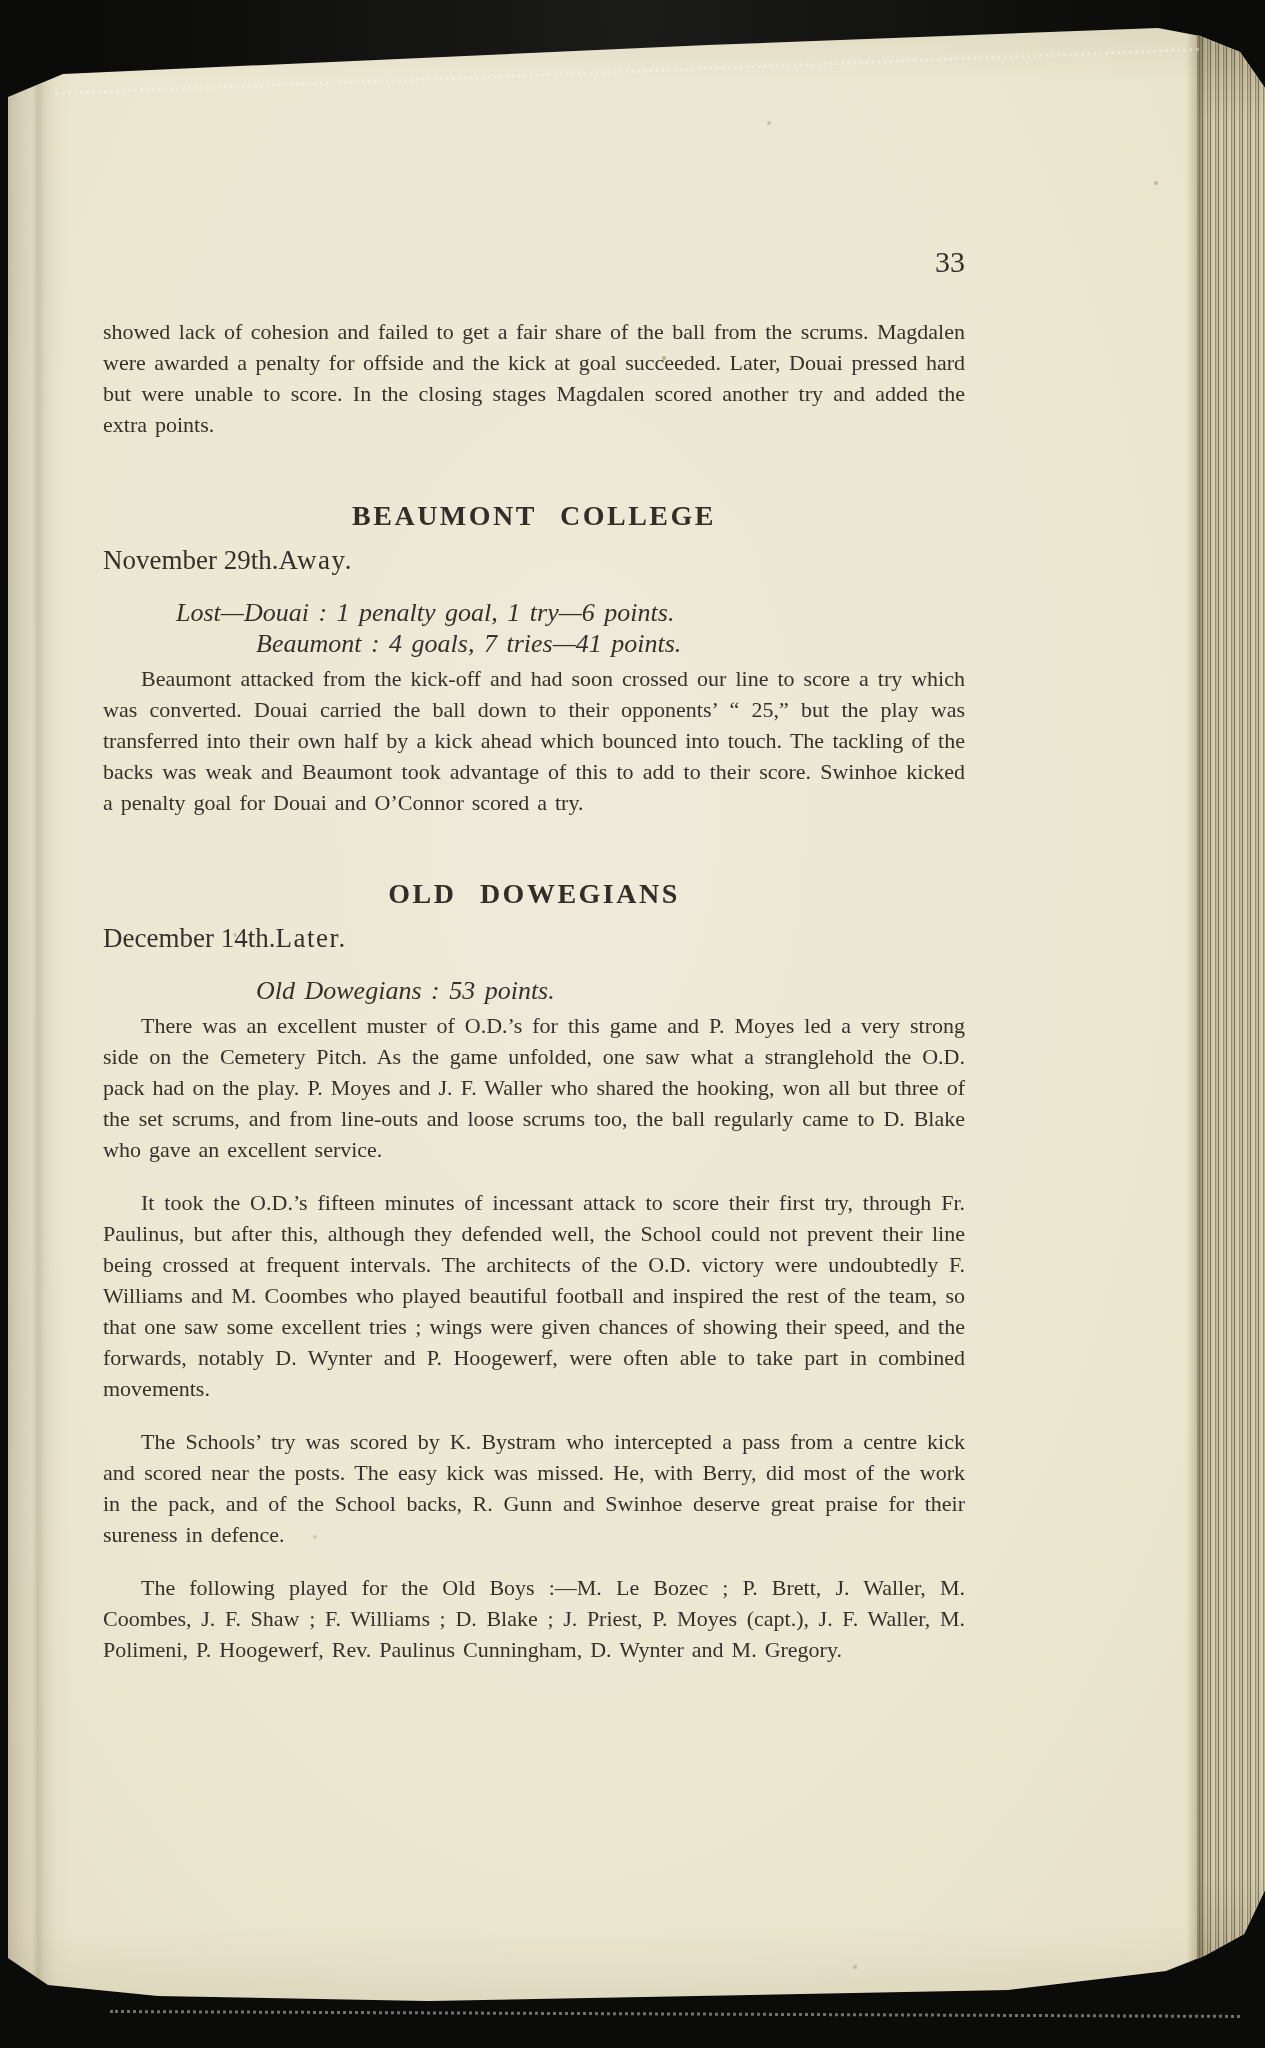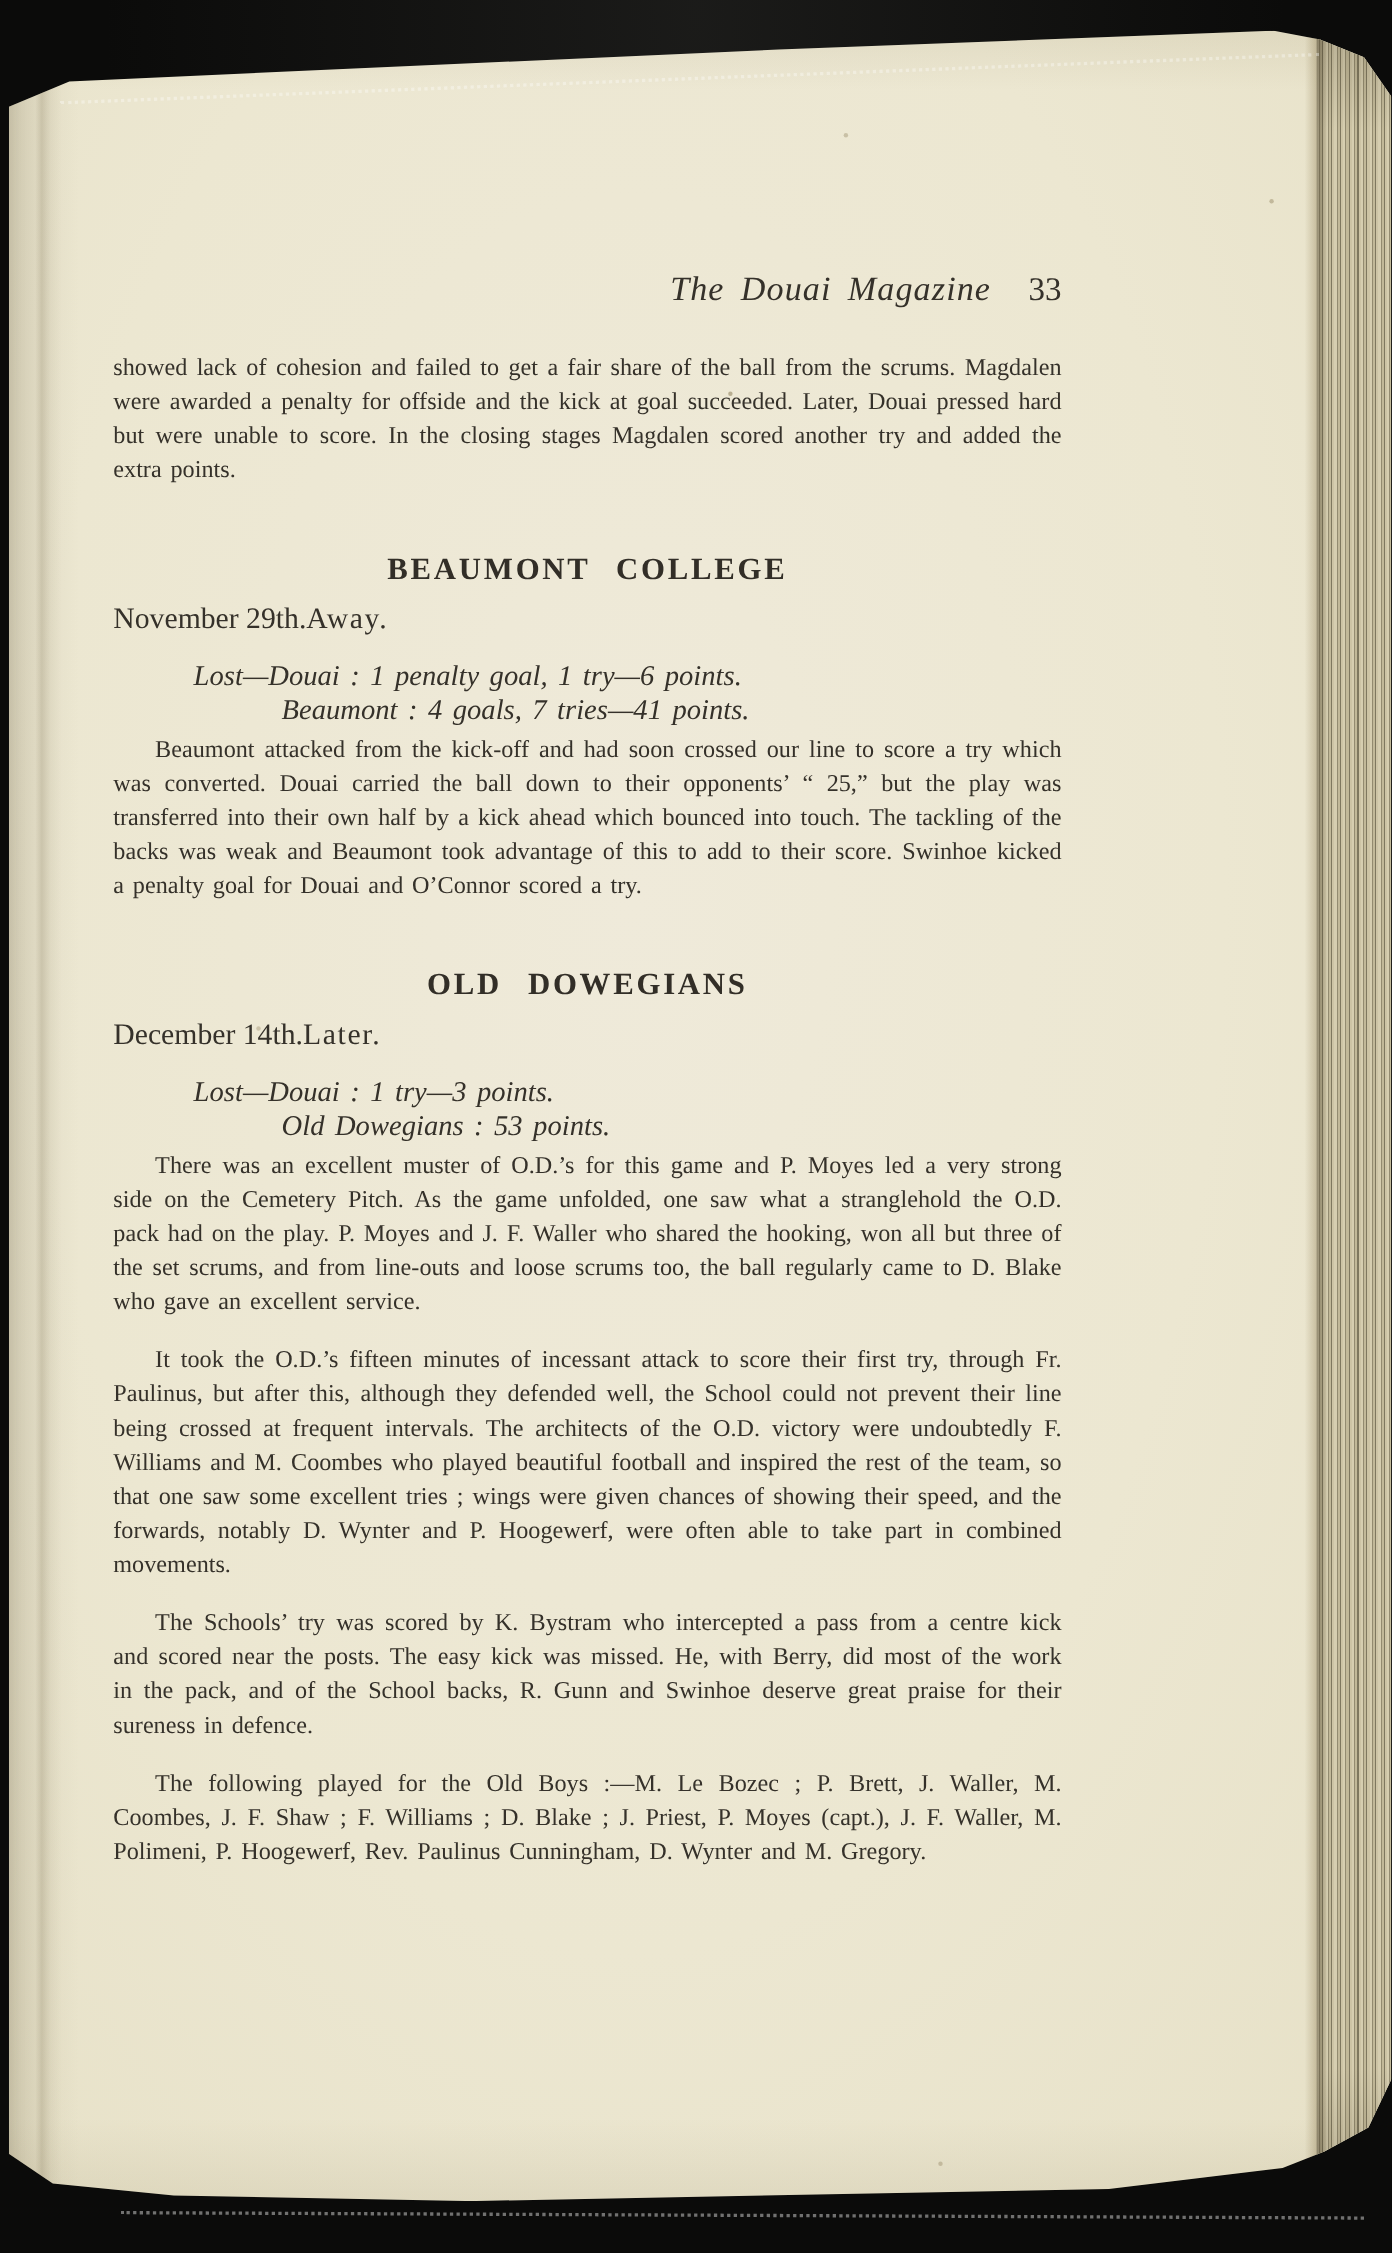--- a/index.html
+++ b/index.html
@@ -175,21 +175,20 @@
 <div class="book">
 
   <div class="page">
     <div class="fore-edge-shadow"></div>
     <div class="fore-edge"></div>
     <div class="specks"></div>
 
     <div class="content">
 
       <div class="page-header">
-        <span class="magazine-title">The Douai Magazine</span>
         <span class="page-number">33</span>
       </div>
 
       <p class="body-text intro">showed lack of cohesion and failed to get a fair share of the ball from the scrums.  Magdalen were awarded a penalty for offside and the kick at goal succeeded.   Later, Douai pressed hard but were unable to score.  In the closing stages Magdalen scored another try and added the extra points.</p>
 
       <div>
         <div class="section-heading">BEAUMONT COLLEGE</div>
         <div class="date-row">
           <span class="date">November 29th.</span>
           <span class="venue">Away.</span>
@@ -201,21 +200,20 @@
         <p class="body-text section-para">Beaumont attacked from the kick-off and had soon crossed our line to score a try which was converted.  Douai carried the ball down to their opponents’ “ 25,” but the play was transferred into their own half by a kick ahead which bounced into touch.  The tackling of the backs was weak and Beaumont took advantage of this to add to their score.  Swinhoe kicked a penalty goal for Douai and O’Connor scored a try.</p>
       </div>
 
       <div>
         <div class="section-heading">OLD DOWEGIANS</div>
         <div class="date-row">
           <span class="date">December 14th.</span>
           <span class="venue">Later.</span>
         </div>
         <div class="results">
-          <div class="result-line-1">Lost—Douai :  1 try—3 points.</div>
           <div class="result-line-2">Old Dowegians :  53 points.</div>
         </div>
         <p class="body-text section-para">There was an excellent muster of O.D.’s for this game and P. Moyes led a very strong side on the Cemetery Pitch.  As the game unfolded, one saw what a stranglehold the O.D. pack had on the play.   P. Moyes and J. F. Waller who shared the hooking, won all but three of the set scrums, and from line-outs and loose scrums too, the ball regularly came to D. Blake who gave an excellent service.</p>
         <p class="body-text section-para">It took the O.D.’s fifteen minutes of incessant attack to score their first try, through Fr. Paulinus, but after this, although they defended well, the School could not prevent their line being crossed at frequent intervals.  The architects of the O.D. victory were undoubtedly F. Williams and M. Coombes who played beautiful football and inspired the rest of the team, so that one saw some excellent tries ;  wings were given chances of showing their speed, and the forwards, notably D. Wynter and P. Hoogewerf, were often able to take part in combined movements.</p>
         <p class="body-text section-para">The Schools’ try was scored by K. Bystram who intercepted a pass from a centre kick and scored near the posts.  The easy kick was missed.  He, with Berry, did most of the work in the pack, and of the School backs, R. Gunn and Swinhoe deserve great praise for their sureness in defence.</p>
         <p class="body-text section-para spaced">The following played for the Old Boys :—M. Le Bozec ;  P. Brett, J. Waller,  M. Coombes,  J. F. Shaw ;  F. Williams ;  D. Blake ;  J. Priest,  P. Moyes (capt.),  J. F. Waller,  M. Polimeni,  P. Hoogewerf, Rev. Paulinus Cunningham,  D. Wynter and M. Gregory.</p>
       </div>
 
     </div>
   </div>

